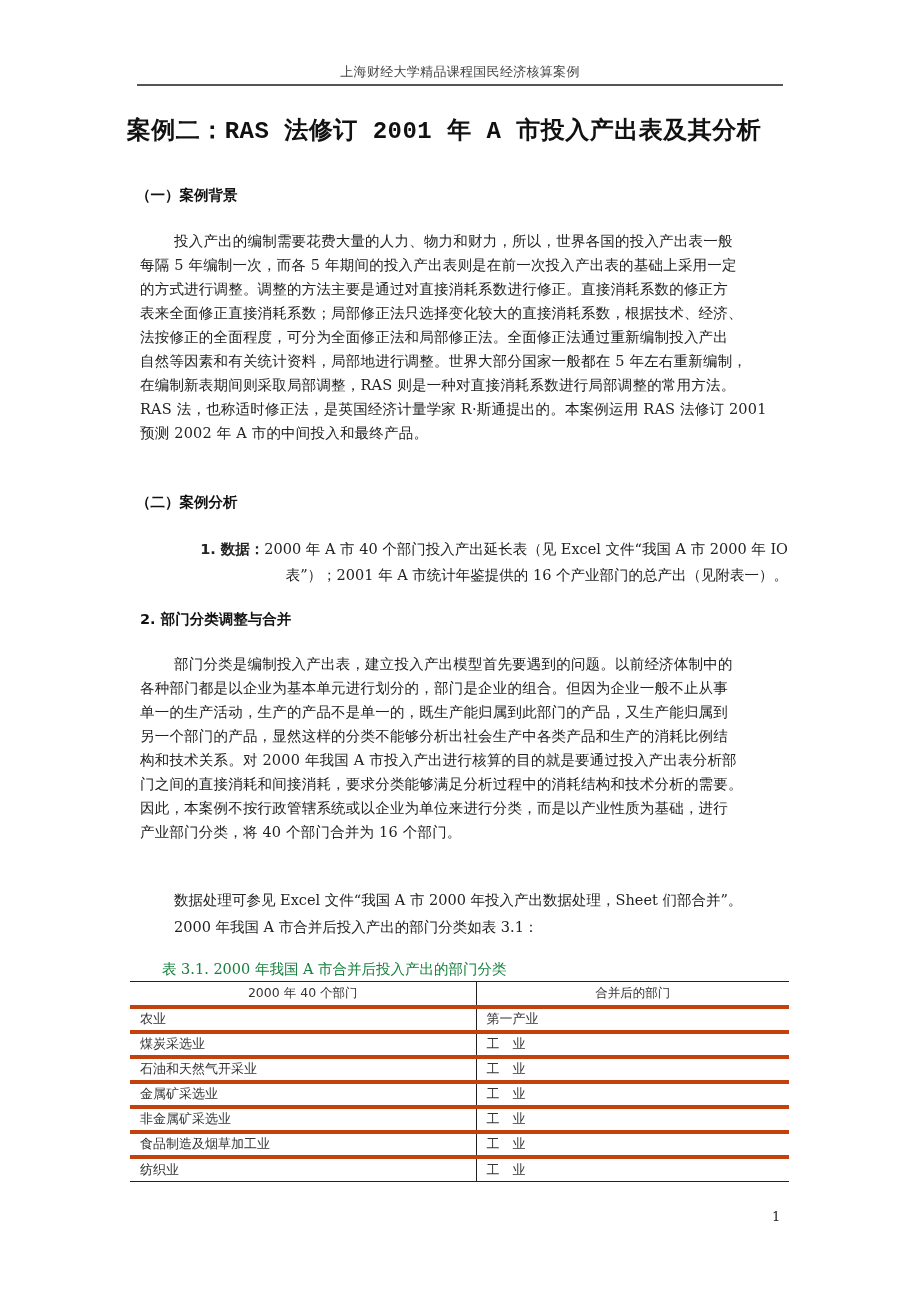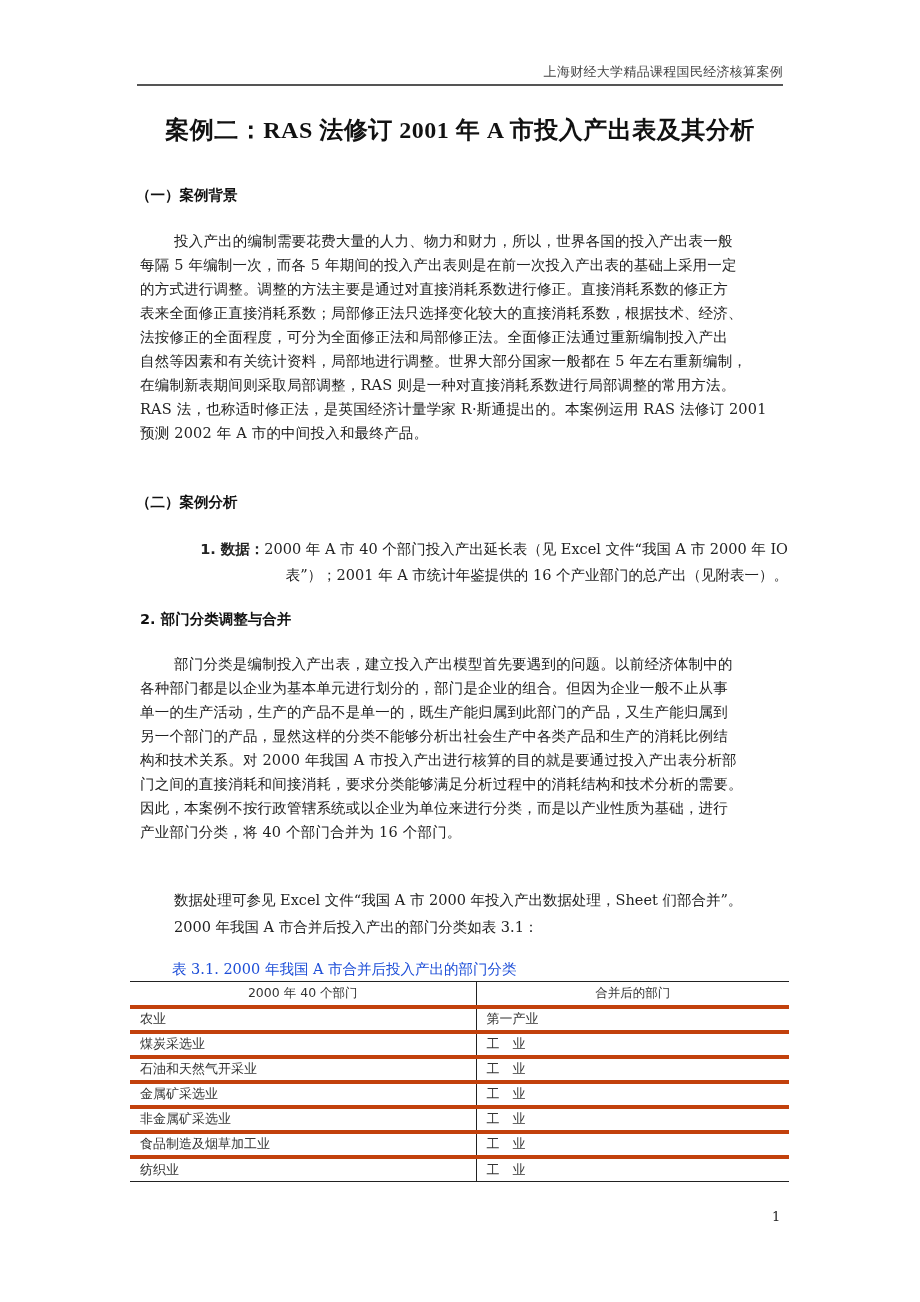--- a/index.html
+++ b/index.html
@@ -1,29 +1,29 @@
 <!DOCTYPE html>
 <html><head>
 <meta charset="utf-8">
 <style>
   * { margin: 0; padding: 0; box-sizing: border-box; }
   html, body { width: 920px; height: 1302px; background: #ffffff; }
   body { position: relative; font-family: "DejaVu Serif", "Liberation Serif", serif; color: #1a1a1a; overflow: hidden; }
 
   .running-header {
     position: absolute; left: 137px; top: 63px; width: 646px;
-    text-align: right; font-size: 13px; color: #444; letter-spacing: 0.3px;
+    text-align: center; font-size: 13px; color: #444; letter-spacing: 0.3px;
   }
   .header-rule {
     position: absolute; left: 137px; top: 84px; width: 646px; height: 2px;
     background: #555;
   }
   .doc-title {
-    position: absolute; left: 130px; top: 114px; width: 660px;
-    text-align: center; font-family: Liberation Serif, serif;
+    position: absolute; left: 114px; top: 114px; width: 660px;
+    text-align: center; font-family: Liberation Mono, monospace;
     font-weight: bold; font-size: 24px; color: #111; letter-spacing: 0.5px;
   }
   .section-heading {
     position: absolute; left: 136px; font-family: "DejaVu Sans", "Liberation Sans", sans-serif;
     font-weight: bold; font-size: 14.5px; color: #111;
   }
   .sub-heading {
     position: absolute; left: 140px; font-family: "DejaVu Sans", "Liberation Sans", sans-serif;
     font-weight: bold; font-size: 14.5px; color: #111;
   }
@@ -37,21 +37,21 @@
   .plain-line {
     position: absolute; left: 174px; font-size: 14.5px; color: #222; white-space: nowrap;
   }
   .data-para {
     position: absolute; left: 140px; width: 648px; font-size: 14.5px; line-height: 26px; color: #222;
   }
   .data-para .line { display: block; white-space: nowrap; }
   .data-para b { font-family: "DejaVu Sans", "Liberation Sans", sans-serif; font-weight: bold; }
 
   .table-caption {
-    position: absolute; left: 172px; top: 960px; font-size: 14.5px; color: #1d4ed8; white-space: nowrap;
+    position: absolute; left: 162px; top: 960px; font-size: 14.5px; color: #15803d; white-space: nowrap;
   }
   .dept-table {
     position: absolute; left: 130px; top: 981px; width: 659px;
     border-collapse: collapse; font-size: 13px; color: #333;
   }
   .dept-table th, .dept-table td {
     height: 25px; padding: 0 10px; border-top: 4px solid #c2410c; border-bottom: 1px solid #777;
     vertical-align: middle; font-weight: normal; text-align: left;
   }
   .dept-table thead th {

